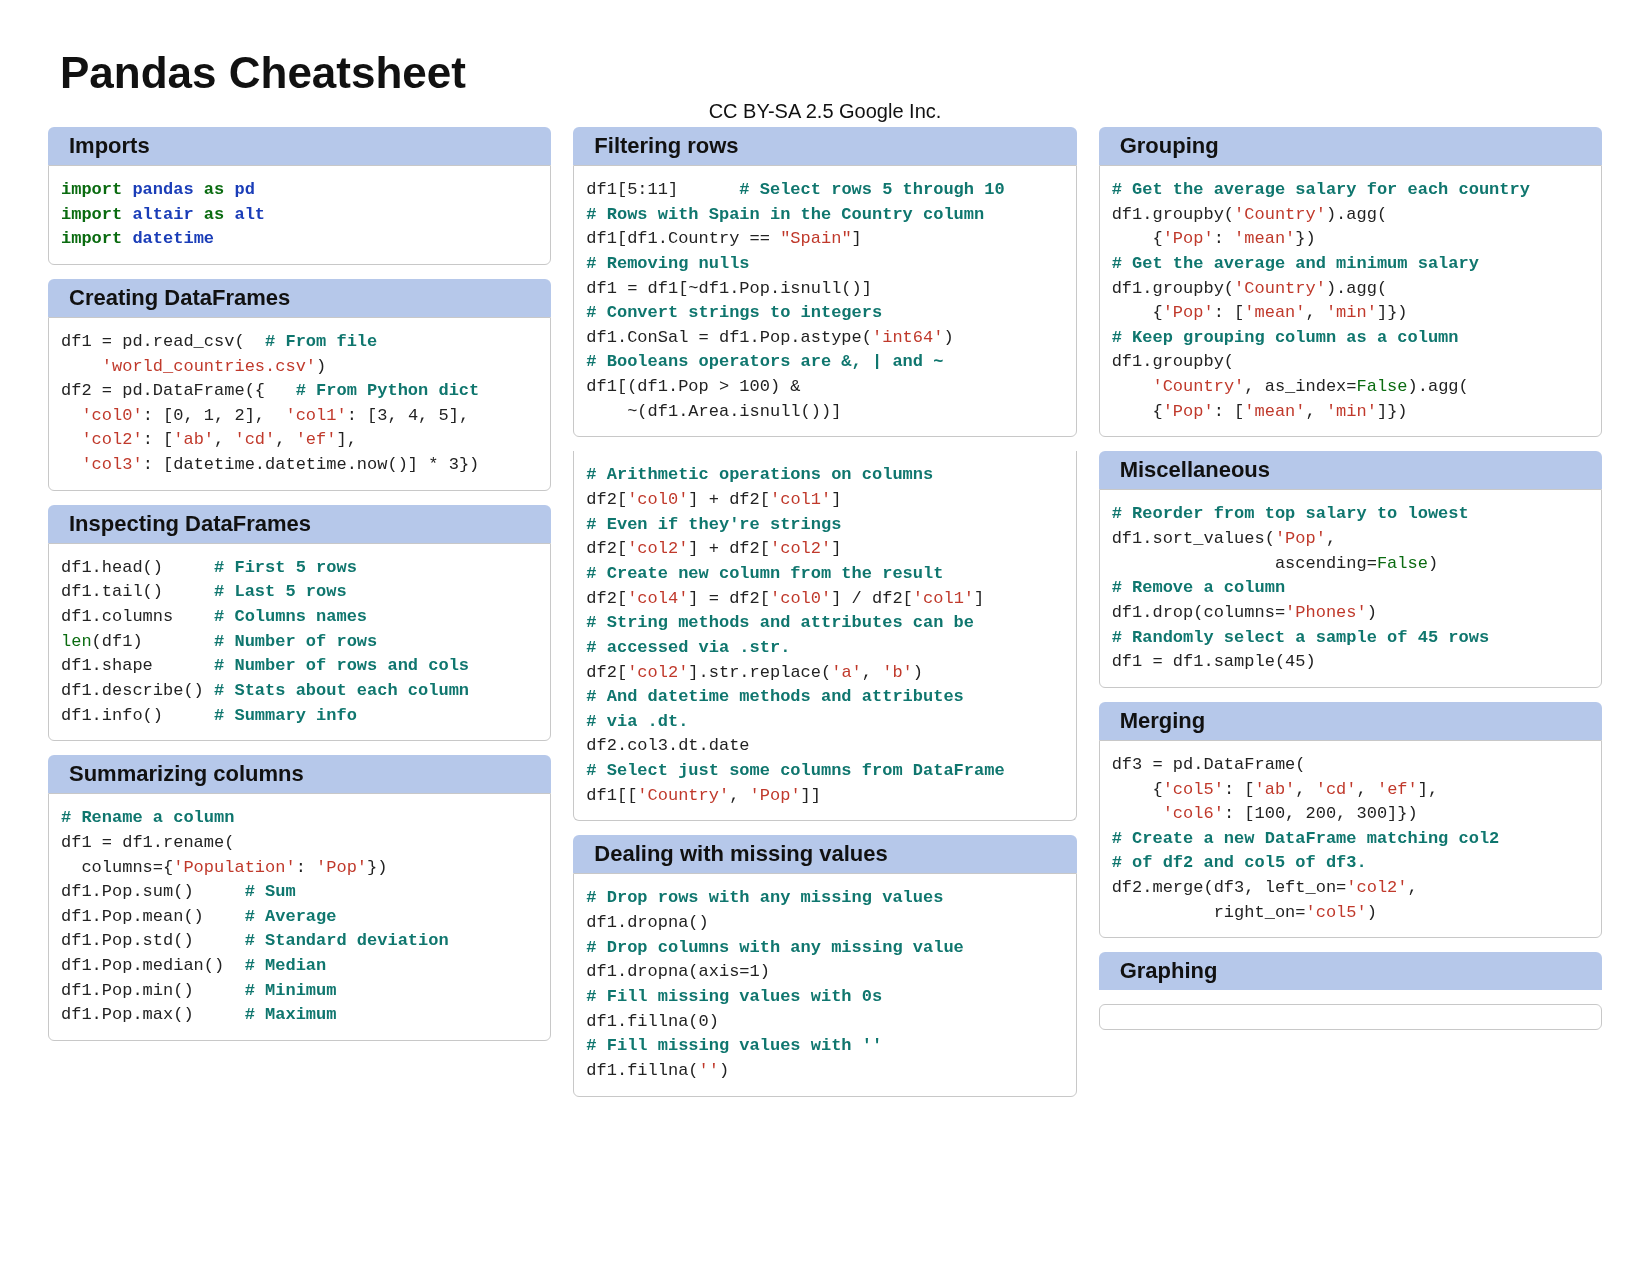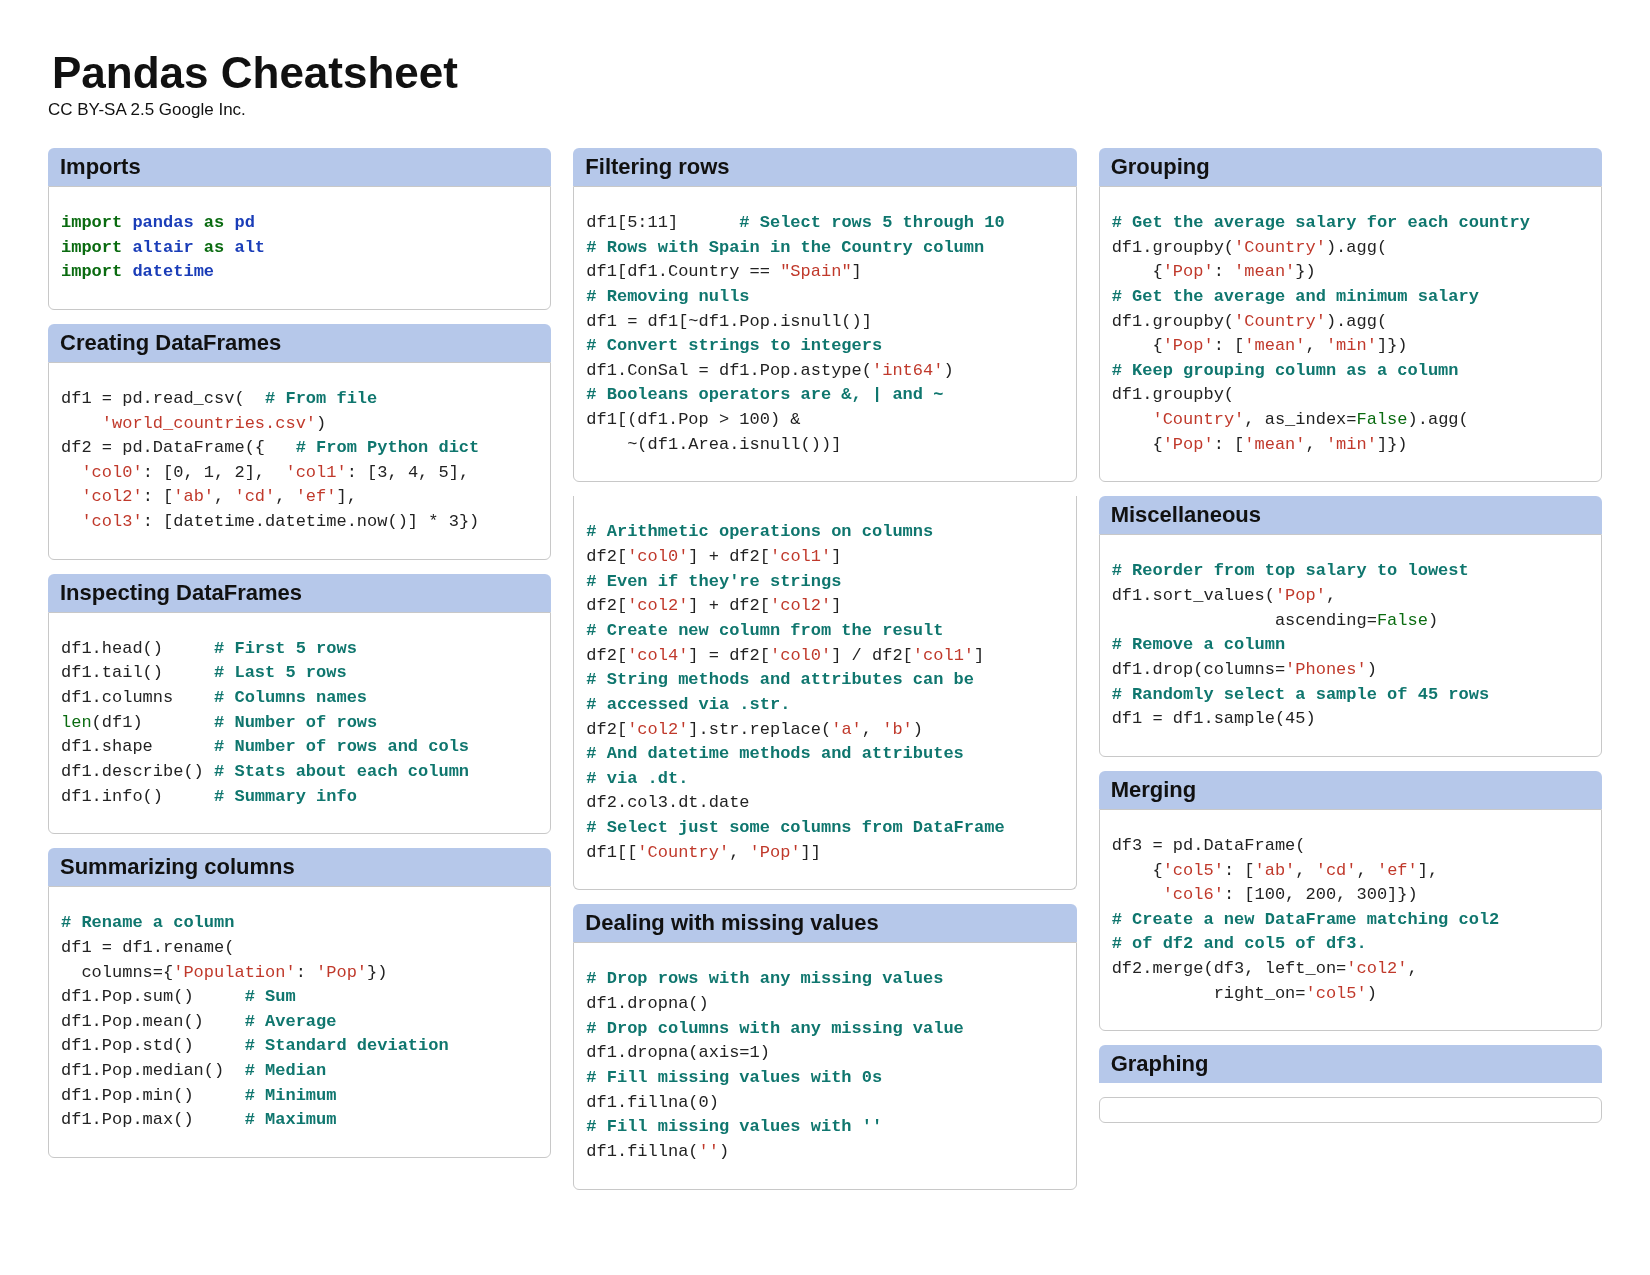--- a/index.html
+++ b/index.html
@@ -6,48 +6,49 @@
   body {
     margin: 0;
     padding: 48px;
     font-family: Arial, Helvetica, sans-serif;
     background: #fff;
     color: #111;
     width: 1650px;
   }
   h1 {
     font-size: 44px;
-    margin: 0 0 2px 4px;
+    margin: 0 0 2px 12px;
     font-weight: 700;
   }
   .subtitle {
-    font-size: 17px;
-    margin-bottom: 28px;
+    font-size: 20px;
+    margin-bottom: 4px;
+    text-align: center;
   }
   .columns {
     display: grid;
     grid-template-columns: 1fr 1fr 1fr;
     gap: 22px;
     align-items: start;
   }
   .col { display: flex; flex-direction: column; gap: 14px; }
   .section { }
   .section-header {
     background: #b6c8ea;
     border-radius: 6px;
-    padding: 6px 12px;
+    padding: 6px 21px;
     font-size: 22px;
     font-weight: 700;
     color: #111;
   }
   .code-box {
     border: 1px solid #c8c8c8;
     border-top: none;
     border-radius: 0 0 6px 6px;
-    padding: 24px 12px;
+    padding: 12px 12px;
     font-family: "Courier New", Courier, monospace;
     font-size: 17px;
     line-height: 1.45;
     white-space: pre;
     overflow: hidden;
     color: #222;
   }
   .section-header + .code-box {
     border-top: 1px solid #c8c8c8;
   }

